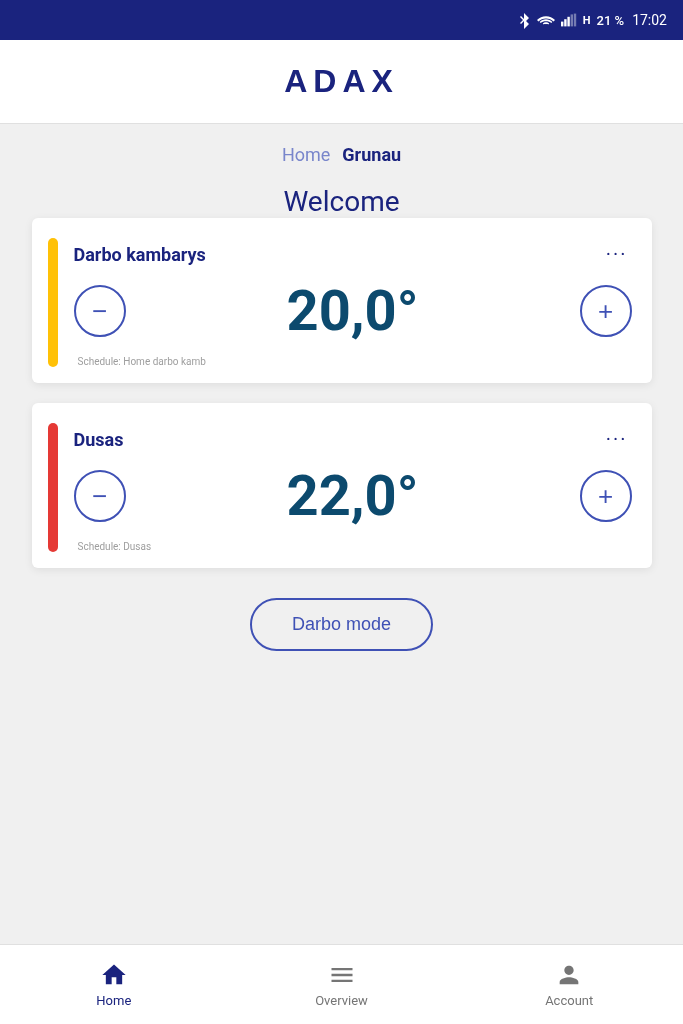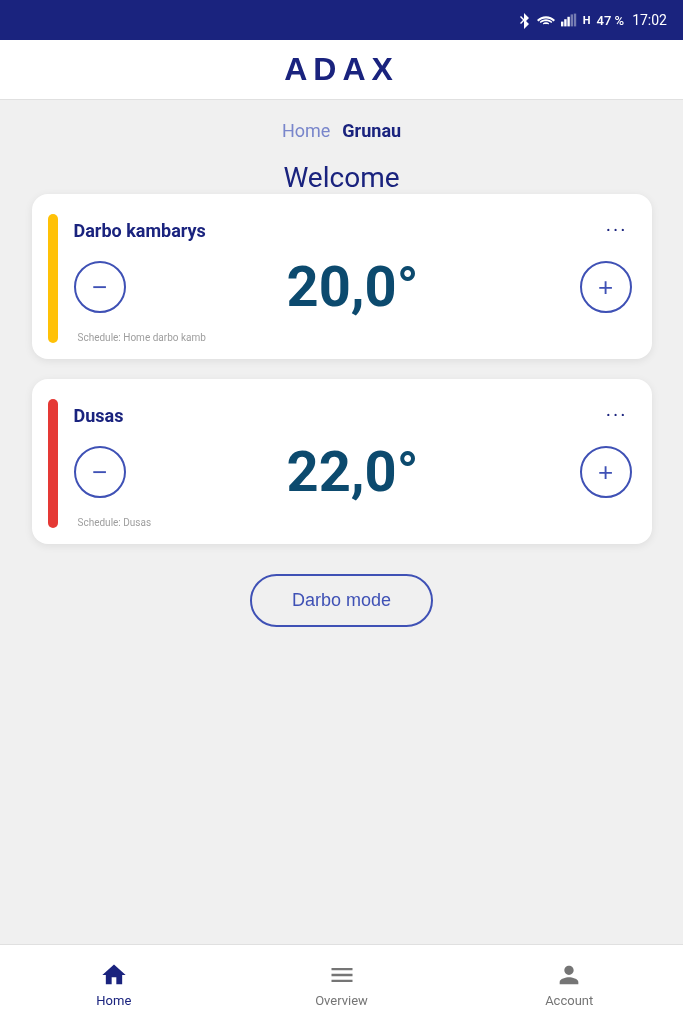--- a/index.html
+++ b/index.html
@@ -37,21 +37,21 @@
     }
 
     .status-time {
       font-size: 14px;
       font-weight: normal;
     }
 
     
     .app-header {
       background: white;
-      height: 60px;
+      height: 84px;
       display: flex;
       align-items: center;
       justify-content: center;
       border-bottom: 1px solid #e0e0e0;
       flex-shrink: 0;
     }
 
     .logo-text {
       font-size: 32px;
       font-weight: 900;
@@ -93,21 +93,21 @@
     .welcome-title {
       font-size: 28px;
       color: #1a237e;
       font-weight: 400;
       text-align: center;
     }
 
     
     .device-card {
       background: white;
-      border-radius: 16px;
+      border-radius: 6px;
       width: 100%;
       max-width: 620px;
       padding: 20px 20px 16px 0;
       margin-bottom: 20px;
       display: flex;
       box-shadow: 0 2px 8px rgba(0,0,0,0.08);
       position: relative;
       overflow: hidden;
     }
 
@@ -262,21 +262,21 @@
     <svg width="16" height="14" viewBox="0 0 20 16" fill="white">
       <rect x="0" y="10" width="3" height="6"></rect>
       <rect x="4" y="7" width="3" height="9"></rect>
       <rect x="8" y="4" width="3" height="12"></rect>
       <rect x="12" y="1" width="3" height="15" opacity="0.4"></rect>
       <rect x="16" y="0" width="3" height="16" opacity="0.4"></rect>
     </svg>
 
     <span style="font-size:11px;font-weight:bold;">H</span>
 
-    <span>47 %</span>
+    <span>21 %</span>
   </div>
   <span class="status-time">17:02</span>
 </div>
 
 <div class="app-header">
   <div class="logo-text">ADAX</div>
 </div>
 
 <div class="main-content">
 

